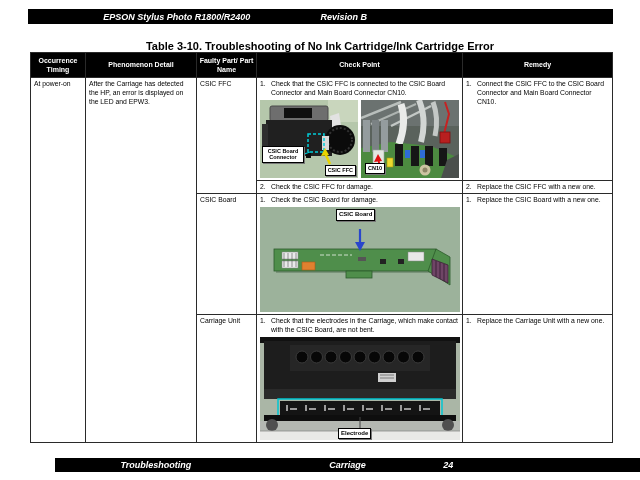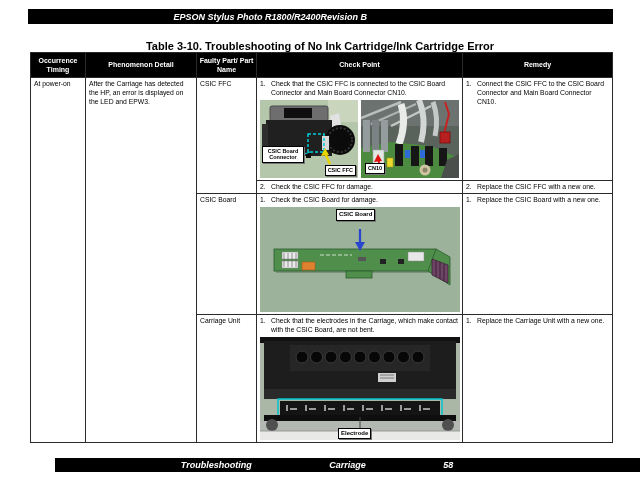--- a/index.html
+++ b/index.html
@@ -6,21 +6,21 @@
   html,body { width:640px; height:480px; background:#fff; overflow:hidden;
     font-family:"Liberation Sans", sans-serif; }
   .page { position:relative; width:640px; height:480px; background:#ffffff; }
 
   
   .bar { position:absolute; left:28px; width:585px; height:15px; background:#000;
     color:#fff; font-style:italic; font-weight:bold; font-size:9px;
     display:flex; align-items:center; padding:0 5px; }
   .bar.top { top:9px; }
   .bar.bottom { top:458px; height:14px;margin-left:27px; }
-  .bar .left-text { flex:1; text-align:right; }
+  .bar .left-text { flex:1; text-align:center; }
   .bar .center-text { flex:1; text-align:center; }
   .bar .right-text { flex:1; text-align:left; }
 
   
   .table-title { position:absolute; top:40px; left:0; width:640px; text-align:center;
     font-weight:bold; font-size:11px; color:#000; }
 
   
   table.ts { position:absolute; left:30px; top:52px; width:582px;
     border-collapse:collapse; table-layout:fixed; }
@@ -279,16 +279,16 @@
             <span class="txt">Replace the Carriage Unit with a new one.</span>
           </div>
         </td>
       </tr>
     </tbody>
   </table>
 
   <div class="bar bottom">
     <span class="left-text">Troubleshooting</span>
     <span class="center-text">Carriage</span>
-    <span class="right-text">58</span>
+    <span class="right-text">24</span>
   </div>
 
 </div>
 
 </body></html>

